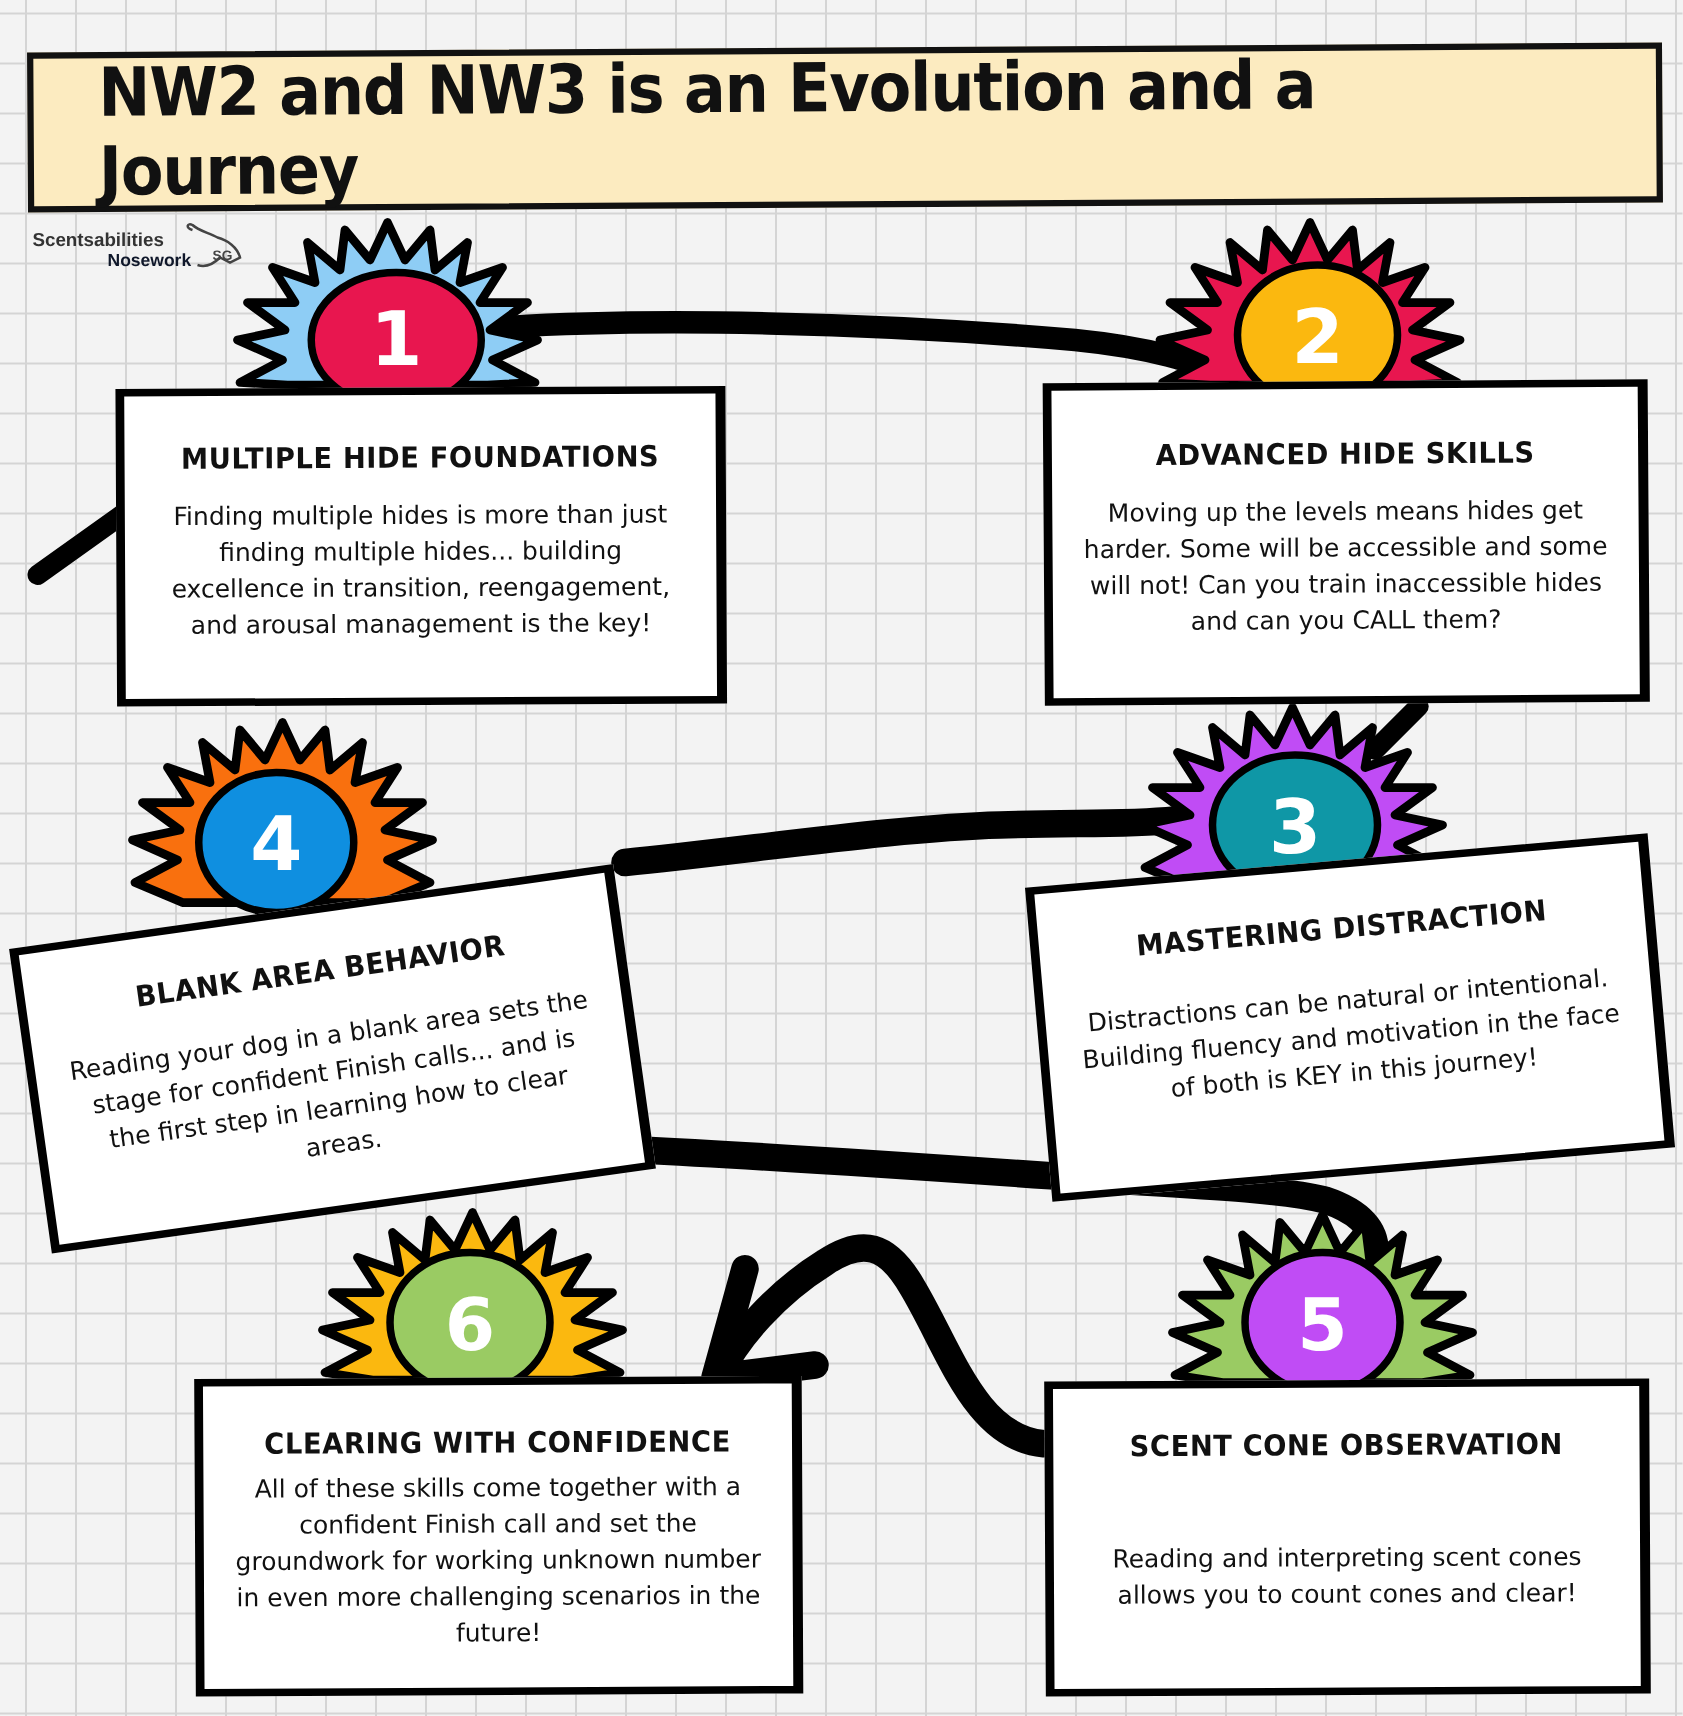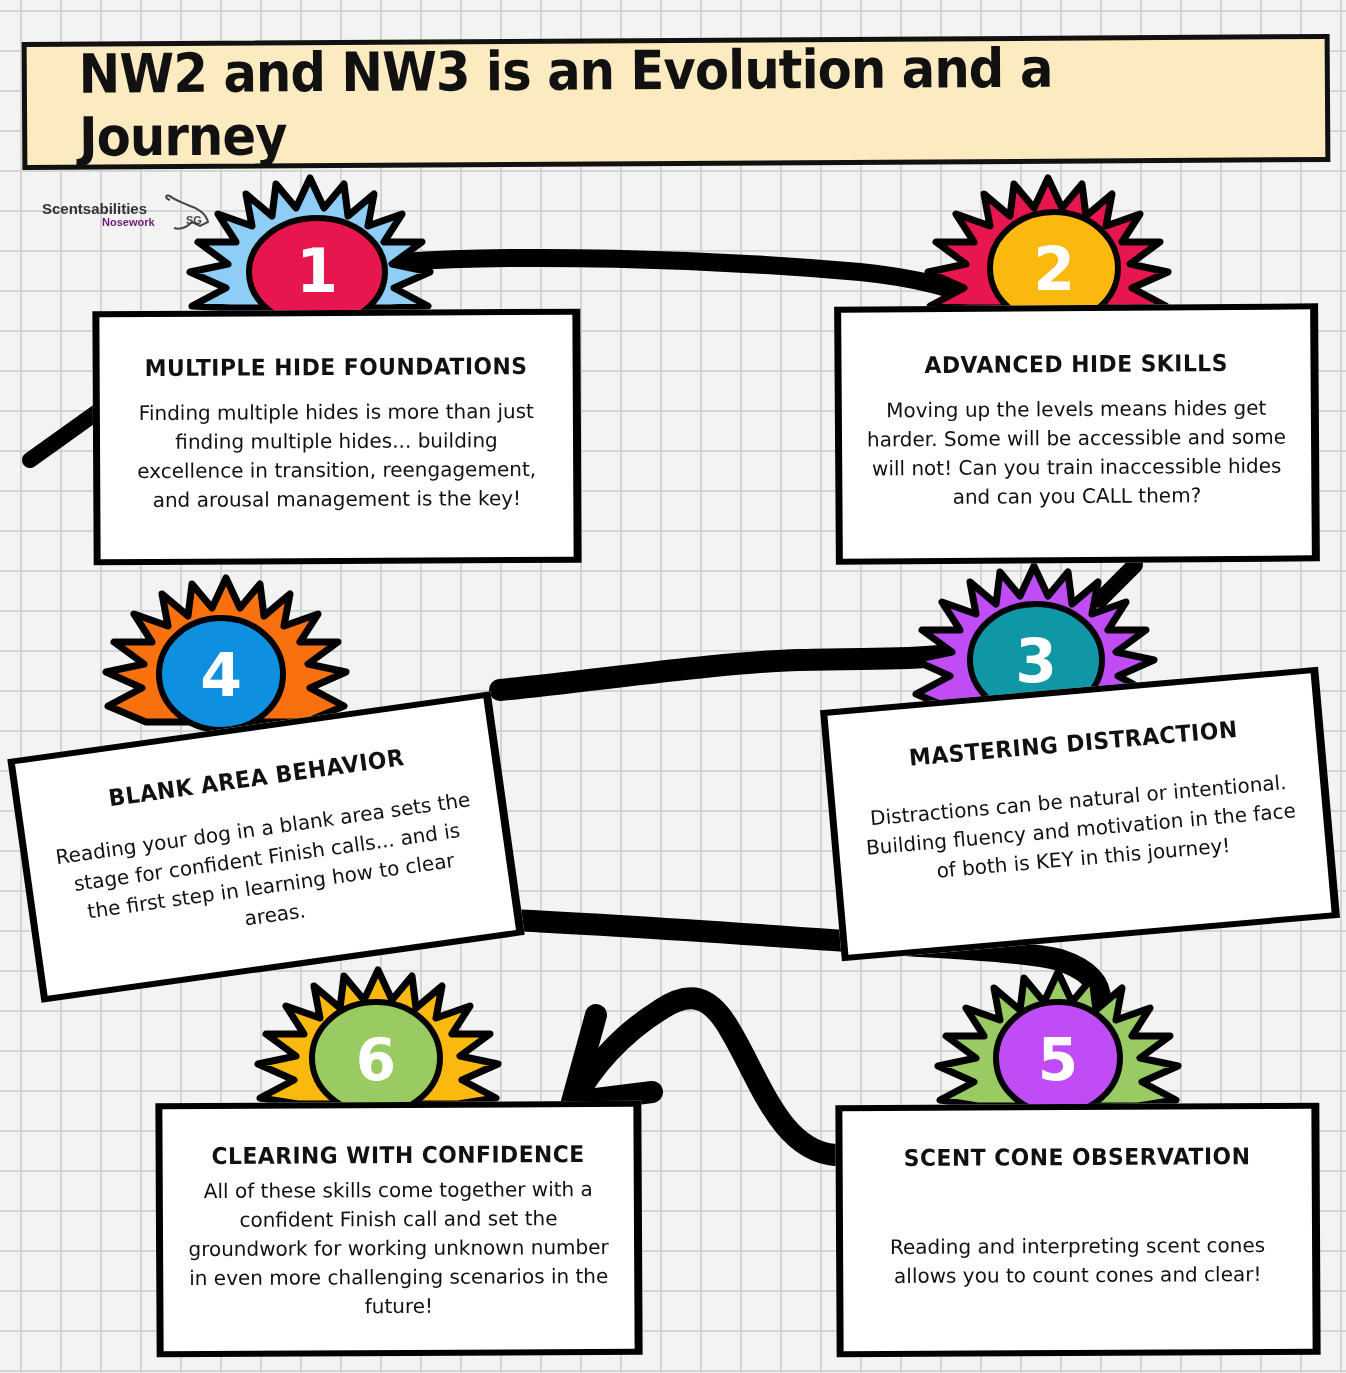--- a/index.html
+++ b/index.html
@@ -17,23 +17,23 @@
     .title-banner {
       position: absolute; left: 22px; top: 38px; width: 1308px; height: 128px;
       background: #fcebc0; border: 5px solid #111; box-sizing: border-box;
       transform: rotate(-0.35deg);
       display: flex; align-items: center; justify-content: center; z-index: 3;
     }
     .title-text {
       font-family: "DejaVu Sans", sans-serif; font-weight: bold; font-size: 54px;
       color: #111; letter-spacing: -1px; transform: scaleX(0.92);
     }
-    .logo { position: absolute; left: 26px; top: 200px; z-index: 3; margin-left: 16px; }
+    .logo { position: absolute; left: 26px; top: 184px; z-index: 3; }
     .logo-line1 { font-family: "Liberation Sans", sans-serif; font-weight: bold; font-size: 15px; color: #333; }
-    .logo-line2 { font-family: "Liberation Sans", sans-serif; font-weight: bold; font-size: 11px; color: #701a75; margin-left: 60px; margin-top: -1px; }
+    .logo-line2 { font-family: "Liberation Sans", sans-serif; font-weight: bold; font-size: 14px; color: #0f172a; margin-left: 60px; margin-top: -1px; }
     .logo-icon { position: absolute; left: 118px; top: -6px; }
     .step { position: absolute; z-index: 4; }
     .burst { position: absolute; z-index: 2; }
     .card {
       position: absolute; background: #fff; box-sizing: border-box; z-index: 5;
       border-top: 6px solid #000; border-left: 7px solid #000; border-right: 8px solid #000; border-bottom: 6px solid #000;
       display: flex; flex-direction: column; align-items: center; text-align: center;
     }
     .card-heading {
       font-family: "DejaVu Sans", sans-serif; font-weight: bold; font-size: 23px;

